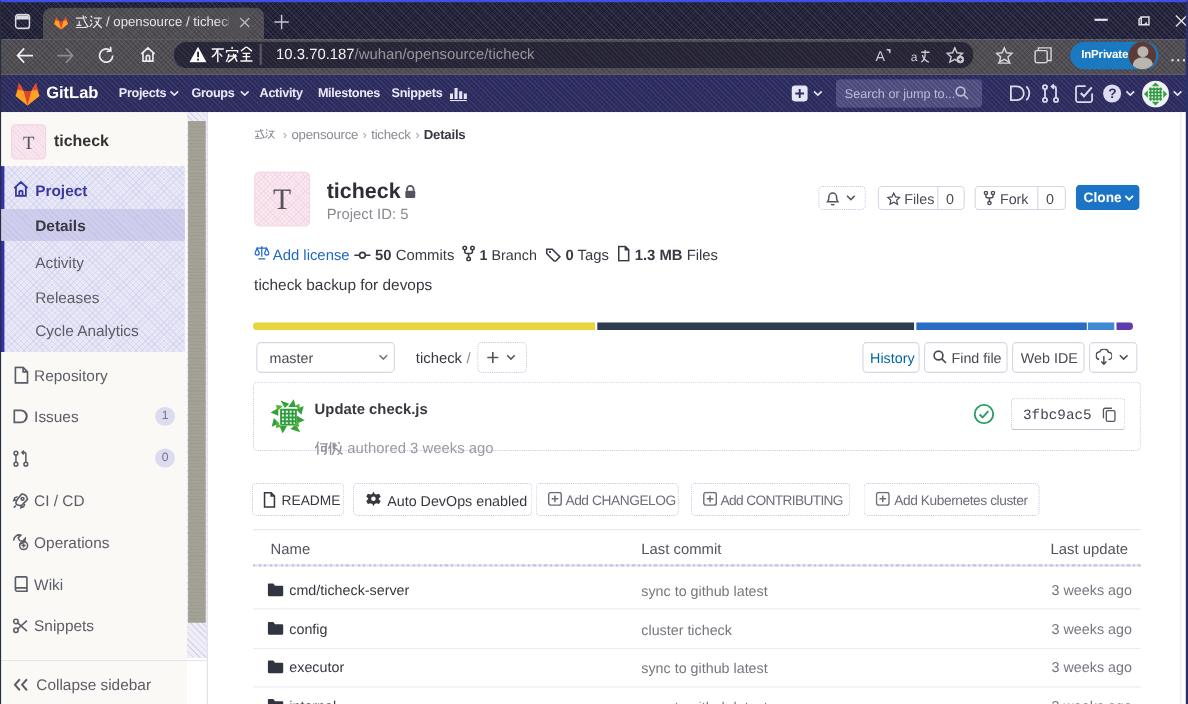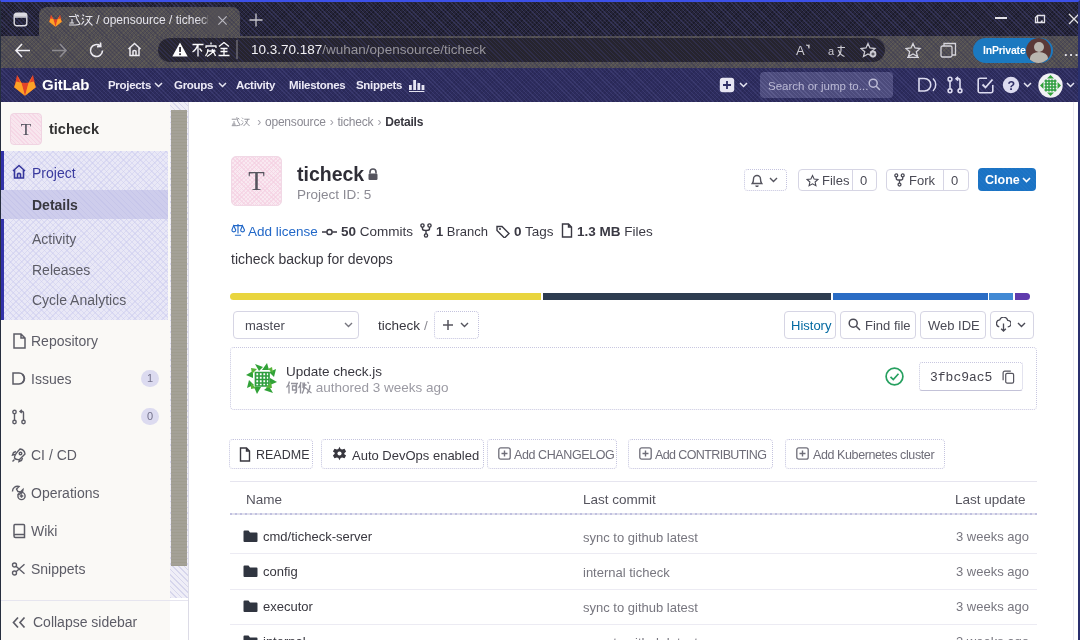--- a/index.html
+++ b/index.html
@@ -235,21 +235,21 @@
 
   <div class="abs" style="left:10px;top:113px;width:32px;height:32px;border-radius:4px;background:#f8e6ee;background-image:repeating-linear-gradient(45deg, rgba(244,205,224,.6) 0 1px, transparent 1px 3px);border:1px solid #f0d4e2;text-align:center;line-height:31px;font-size:17px;color:#53525e;font-family:'Liberation Serif',serif">T</div>
   <div class="abs" style="left:49px;top:121px;font-size:14.5px;font-weight:700;color:#333">ticheck</div>
 
   <div class="abs" style="left:0;top:151px;width:168px;height:169px;background:#e9e8f6;background-image:repeating-linear-gradient(45deg, rgba(200,200,238,.45) 0 1px, transparent 1px 4px),repeating-linear-gradient(-45deg, rgba(200,200,238,.45) 0 1px, transparent 1px 4px)"></div>
   <div class="abs" style="left:0;top:151px;width:4px;height:169px;background:#3131a8"></div>
   <div class="abs" style="left:0;top:190px;width:168px;height:29px;background:#cecdec;background-image:repeating-linear-gradient(45deg, rgba(180,180,228,.3) 0 1px, transparent 1px 4px)"></div>
   <svg class="abs sbicon" style="left:11px;top:164px" viewBox="0 0 16 16">
     <path fill="none" stroke="#35359c" stroke-width="1.6" d="M2 7 L8 1.5 L14 7 M3.5 6 V14 H12.5 V6 M6.5 14 V10 Q8 8.8 9.5 10 V14"></path>
   </svg>
-  <div class="abs" style="left:32px;top:165px;font-size:14px;font-weight:400;color:#3a3a9e">Project</div>
+  <div class="abs" style="left:32px;top:165px;font-size:14px;font-weight:700;color:#3a3a9e">Project</div>
   <div class="abs" style="left:32px;top:197px;font-size:14px;font-weight:700;color:#38373f">Details</div>
   <div class="abs" style="left:32px;top:231px;font-size:14px;color:#5c5c66">Activity</div>
   <div class="abs" style="left:32px;top:262px;font-size:14px;color:#5c5c66">Releases</div>
   <div class="abs" style="left:32px;top:292px;font-size:14px;color:#5c5c66">Cycle Analytics</div>
 
   <div class="sbitem" style="top:322px">
     <svg class="sbicon" viewBox="0 0 16 16">
       <path fill="none" stroke="#5c5c66" stroke-width="1.5" d="M3 1 h7 l4 4 v10 H3 z M10 1 v4 h4"></path>
     </svg>
     <span class="txt">Repository</span>
@@ -465,22 +465,22 @@
       <path d="M9 23 L2 26 L4 18 Z"></path>
       <path d="M8 16 L1 13 L8 9 Z"></path>
     </g>
     <g fill="#58b53a">
       <path d="M6 6 L12 7 L7 12 Z"></path>
       <path d="M27 26 L21 26 L26 20 Z"></path>
       <path d="M27 5 L28 11 L23 7 Z"></path>
       <path d="M6 27 L6 21 L11 26 Z"></path>
     </g>
   </svg>
-  <div class="abs" style="left:286px;top:364px;font-size:13.5px;font-weight:400;color:#38373f">Update check.js</div>
-  <div class="abs" style="left:286px;top:380px;font-size:13.5px;color:#9b9aa3"><svg style="vertical-align:-2px" width="26" height="13" viewBox="0 0 52 26">
+  <div class="abs" style="left:286px;top:364px;font-size:13.5px;font-weight:700;color:#38373f">Update check.js</div>
+  <div class="abs" style="left:286px;top:400px;font-size:13.5px;color:#9b9aa3"><svg style="vertical-align:-2px" width="26" height="13" viewBox="0 0 52 26">
       <g stroke="#93929b" stroke-width="2.6" fill="none">
         <path d="M7 1 Q5 9 1 13 M6 8 V25 M10 5 H24 M13 10 H20 V18 H13 Z M21 5 V20 Q21 24 17 24"></path>
         <path d="M30 2 Q28 11 25 14 M29 7 V25 M34 3 V14 M33 8 H41 M34 14 H40 M37 3 Q37 18 32 25 M43 2 L46 5 M48 8 Q48 18 42 25 M40 14 Q44 20 51 24"></path>
       </g>
     </svg> authored 3 weeks ago</div>
   <svg class="abs" style="left:885px;top:367px" width="19" height="19" viewBox="0 0 19 19">
     <circle cx="9.5" cy="9.5" r="8.4" fill="none" stroke="#27a060" stroke-width="1.7"></circle>
     <path fill="none" stroke="#27a060" stroke-width="1.7" d="M5.5 9.8 L8.3 12.5 L13.5 6.8"></path>
   </svg>
   <div class="abs" style="left:919px;top:362px;width:104px;height:29px;border:1px dotted #c8c7e0;border-bottom:1px solid #c3c2d8;border-radius:3px"></div>
@@ -534,21 +534,21 @@
   <svg class="abs" style="left:243px;top:530px" width="15" height="13" viewBox="0 0 15 13">
     <path fill="#303540" d="M0.5 1.5 a1 1 0 0 1 1 -1 H5.5 L7 2.5 H13.5 a1 1 0 0 1 1 1 V11 a1 1 0 0 1 -1 1 H1.5 a1 1 0 0 1 -1 -1 Z"></path>
   </svg>
   <div class="abs" style="left:263px;top:529px;font-size:13px;color:#38373f">cmd/ticheck-server</div>
   <div class="abs" style="left:583px;top:530px;font-size:13px;color:#77767f">sync to github latest</div>
   <div class="abs" style="left:956px;top:529px;font-size:13px;color:#77767f">3 weeks ago</div>
   <svg class="abs" style="left:243px;top:565px" width="15" height="13" viewBox="0 0 15 13">
     <path fill="#303540" d="M0.5 1.5 a1 1 0 0 1 1 -1 H5.5 L7 2.5 H13.5 a1 1 0 0 1 1 1 V11 a1 1 0 0 1 -1 1 H1.5 a1 1 0 0 1 -1 -1 Z"></path>
   </svg>
   <div class="abs" style="left:263px;top:564px;font-size:13px;color:#38373f">config</div>
-  <div class="abs" style="left:583px;top:565px;font-size:13px;color:#77767f">internal ticheck</div>
+  <div class="abs" style="left:583px;top:565px;font-size:13px;color:#77767f">cluster ticheck</div>
   <div class="abs" style="left:956px;top:564px;font-size:13px;color:#77767f">3 weeks ago</div>
   <svg class="abs" style="left:243px;top:600px" width="15" height="13" viewBox="0 0 15 13">
     <path fill="#303540" d="M0.5 1.5 a1 1 0 0 1 1 -1 H5.5 L7 2.5 H13.5 a1 1 0 0 1 1 1 V11 a1 1 0 0 1 -1 1 H1.5 a1 1 0 0 1 -1 -1 Z"></path>
   </svg>
   <div class="abs" style="left:263px;top:599px;font-size:13px;color:#38373f">executor</div>
   <div class="abs" style="left:583px;top:600px;font-size:13px;color:#77767f">sync to github latest</div>
   <div class="abs" style="left:956px;top:599px;font-size:13px;color:#77767f">3 weeks ago</div>
   <svg class="abs" style="left:243px;top:635px" width="15" height="13" viewBox="0 0 15 13">
     <path fill="#303540" d="M0.5 1.5 a1 1 0 0 1 1 -1 H5.5 L7 2.5 H13.5 a1 1 0 0 1 1 1 V11 a1 1 0 0 1 -1 1 H1.5 a1 1 0 0 1 -1 -1 Z"></path>
   </svg>

